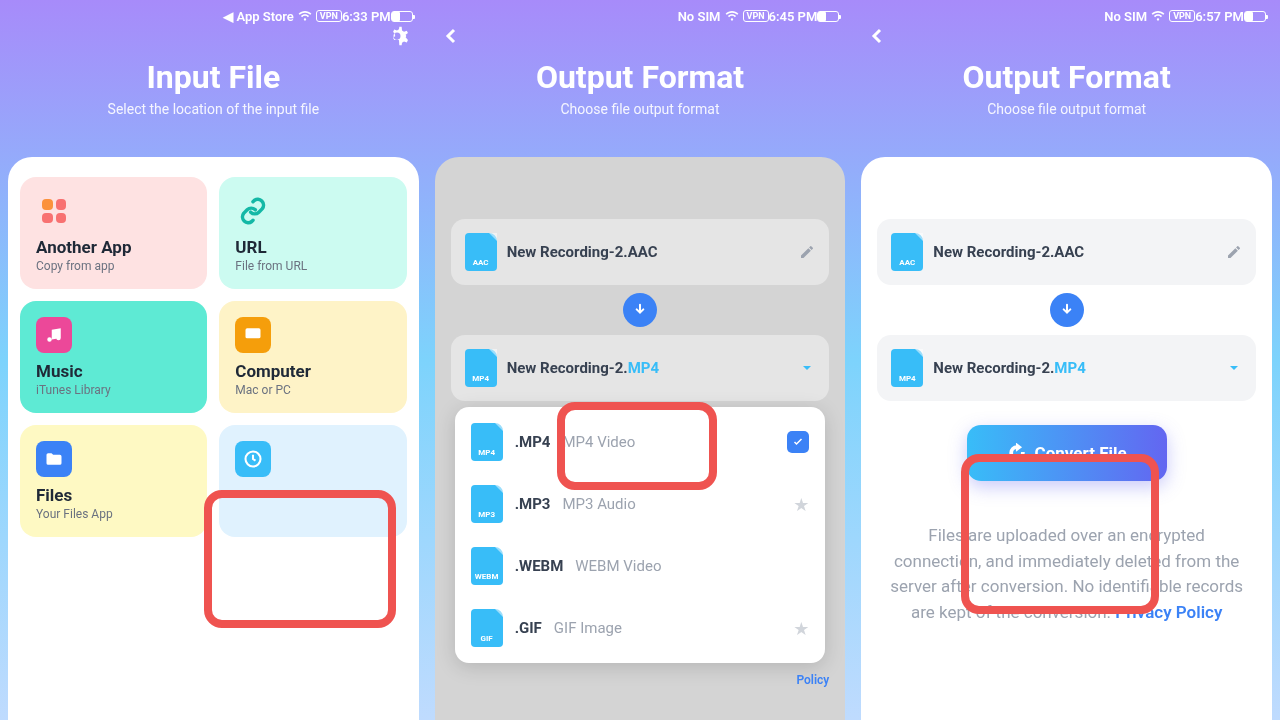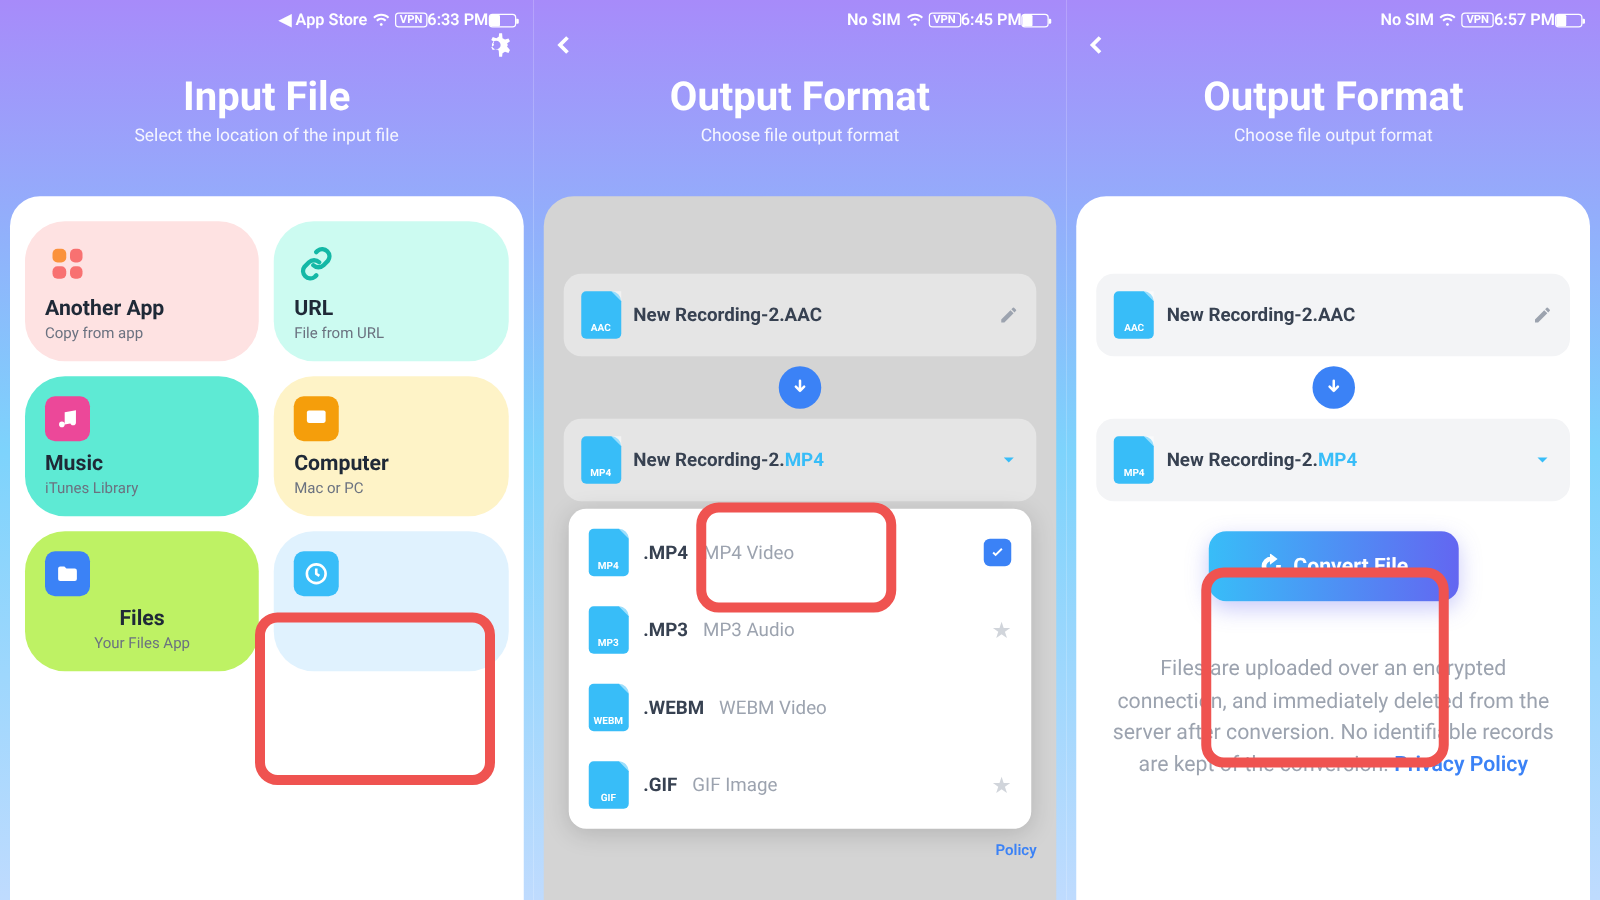--- a/index.html
+++ b/index.html
@@ -15,31 +15,31 @@
 .wifi-icon { width: 14px; height: 14px; fill: #fff; }
 
 .header { text-align: center; padding: 30px 20px 20px; color: #fff; position: relative; }
 .header h1 { font-size: 32px; font-weight: 700; }
 .header p { font-size: 14px; opacity: 0.9; margin-top: 5px; }
 .gear-btn { position: absolute; right: 16px; top: -6px; width: 28px; height: 28px; }
 .back-btn { position: absolute; left: 12px; top: -4px; width: 24px; height: 24px; color: #fff; }
 
 .card { background: #fff; border-radius: 24px 24px 0 0; margin: 20px 8px 0; padding: 20px 12px; height: 600px; }
 .grid { display: grid; grid-template-columns: 1fr 1fr; gap: 12px; }
-.tile { border-radius: 32px; padding: 16px; cursor: pointer; }
+.tile { border-radius: 16px; padding: 16px; cursor: pointer; }
 .tile-icon { width: 36px; height: 36px; border-radius: 8px; margin-bottom: 8px; display: flex; align-items: center; justify-content: center; }
 .tile h3 { font-size: 17px; font-weight: 700; color: #1f2937; }
 .tile p { font-size: 12px; color: #6b7280; margin-top: 2px; }
 
 .tile-red { background: #fee2e2; }
 .tile-teal { background: #ccfbf1; }
 .tile-purple { background: #ede9fe; }
 .tile-pink { background: #5eead4; }
 .tile-amber { background: #fef3c7; }
-.tile-blue { background: #bef264; text-align: center; }
+.tile-blue { background: #fef9c3; }
 .tile-sky { background: #e0f2fe; }
 
 .dots-icon { display: grid; grid-template-columns: 1fr 1fr; gap: 3px; width: 24px; height: 24px; }
 .dots-icon span { background: #f87171; border-radius: 4px; }
 .dots-icon span:nth-child(1){background:#fb923c}.dots-icon span:nth-child(4){background:#f87171}
 
 .screen2 .card, .screen3 .card { padding: 20px 16px; }
 .file-row { background: #f3f4f6; border-radius: 14px; padding: 14px; display: flex; align-items: center; gap: 10px; margin: 6px 0; }
 .file-row.dimmed { background: #e5e5e5; }
 .file-icon { width: 32px; height: 38px; border-radius: 4px 8px 4px 4px; display: flex; align-items: flex-end; justify-content: center; position: relative; color: #fff; font-size: 8px; font-weight: 700; padding-bottom: 4px; }

